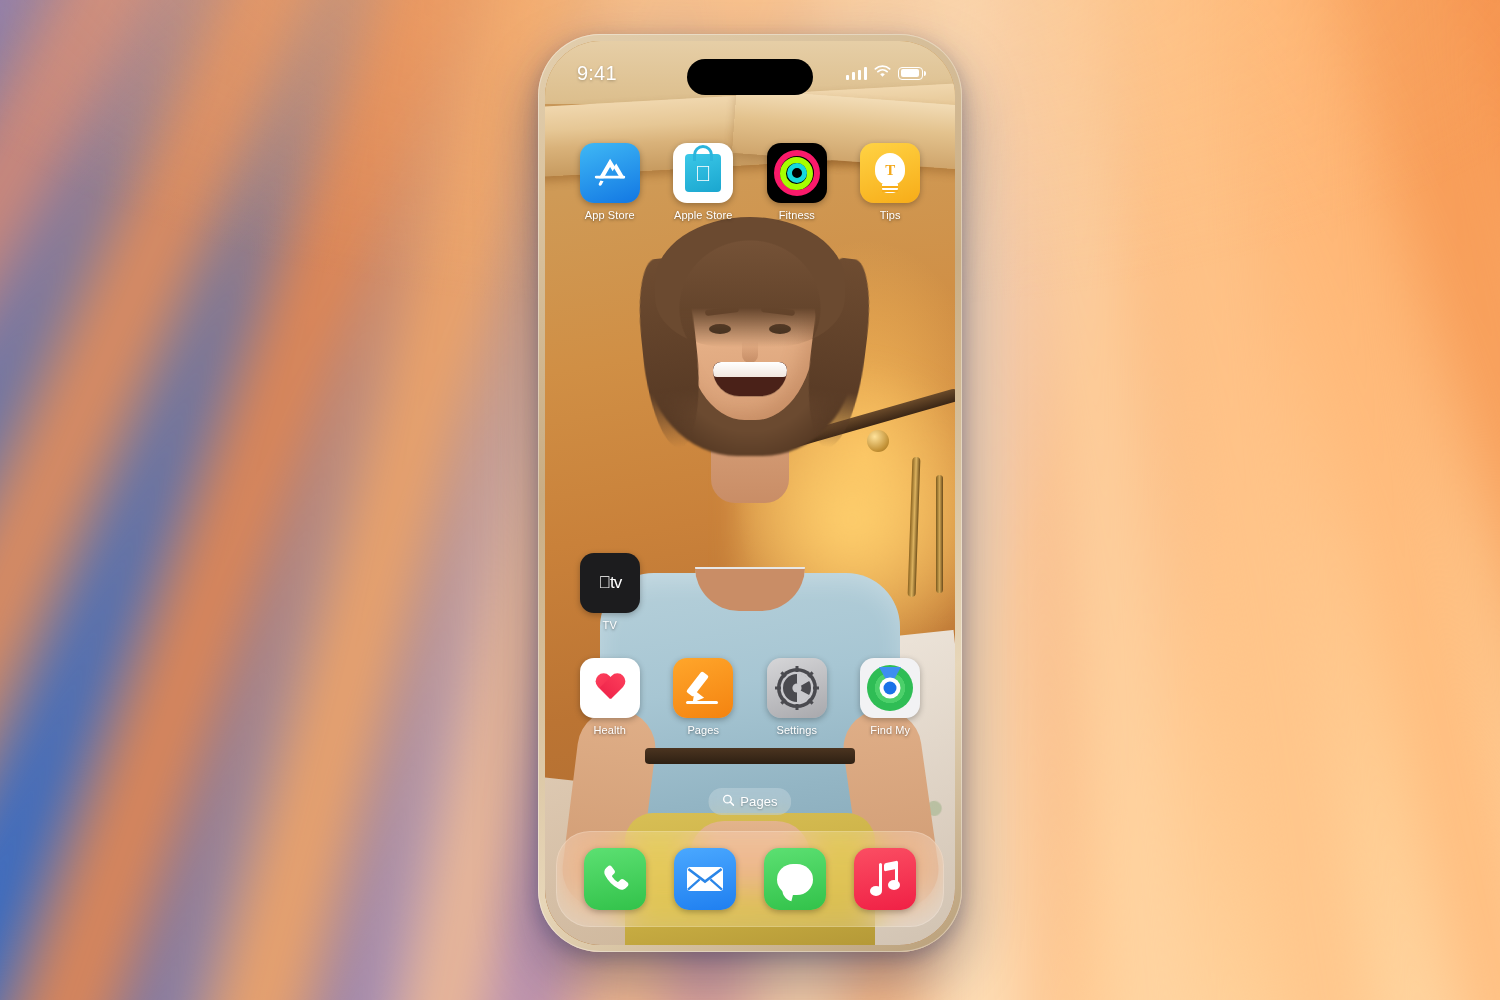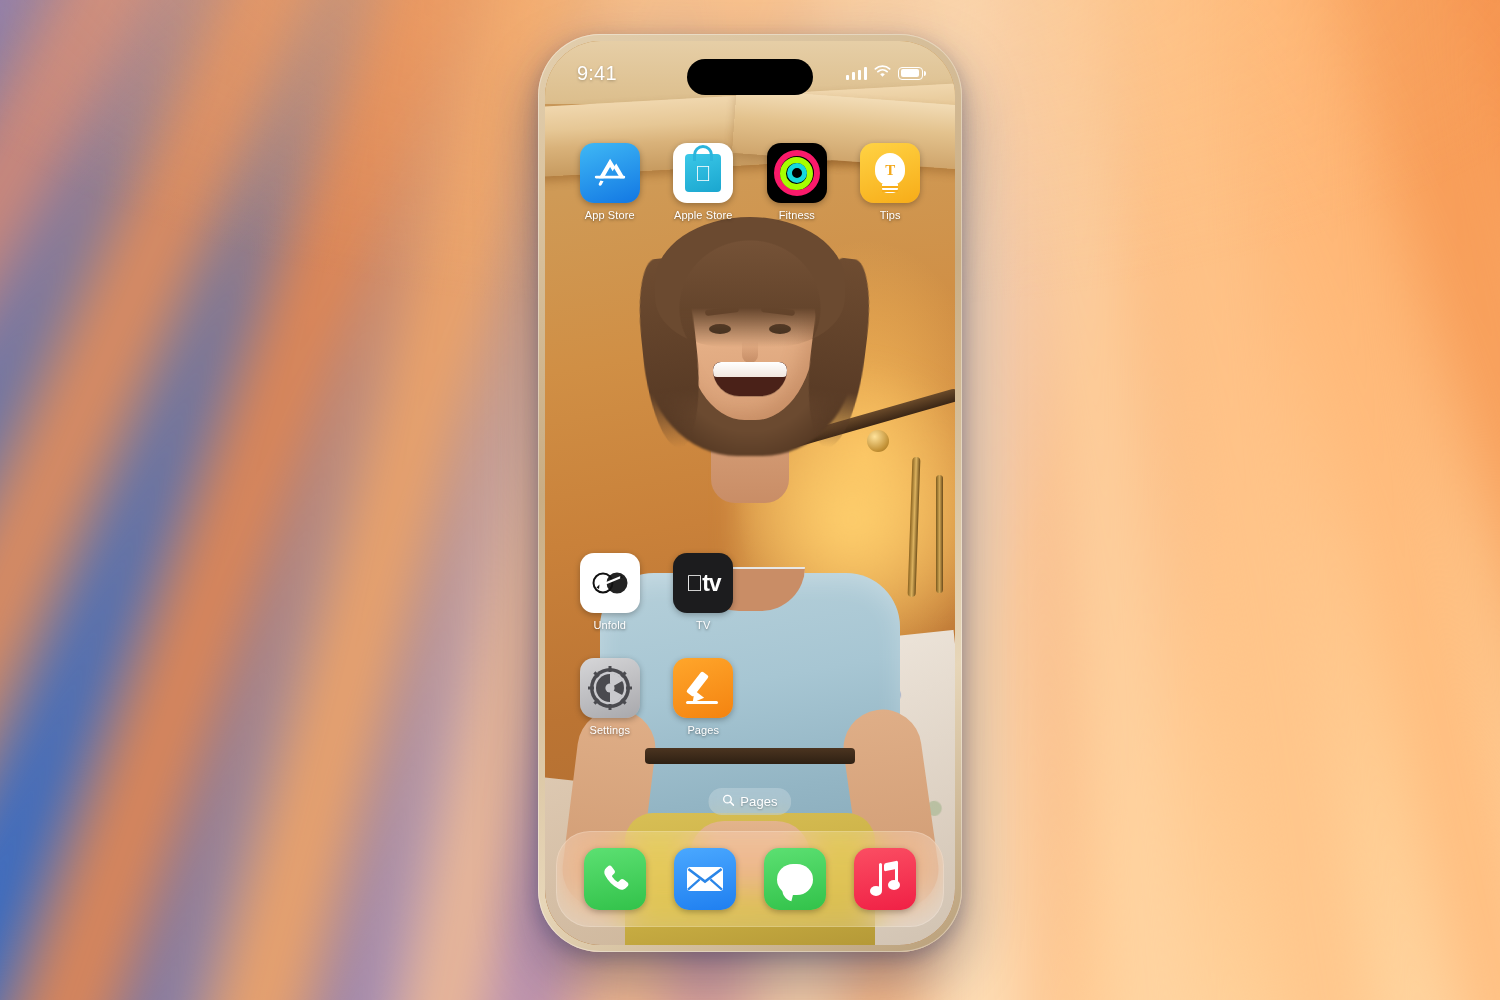--- a/index.html
+++ b/index.html
@@ -306,21 +306,21 @@
   .owl .pup{ position:absolute; top:5px; width:8px; height:11px; border-radius:50%; background:#3b3b3b;}
   .owl .pup.l{ left:6px;} .owl .pup.r{ right:6px;}
   .owl .beak{ position:absolute; left:50%; top:21px; transform:translateX(-50%);
               width:14px; height:11px; background:#ffc200; border-radius:3px 3px 7px 7px;}
 
   
   .ic-unfold{ background:#fff; }
 
   
   .ic-tv{ background:#1c1c1e; color:#fff; }
-  .tvtxt{ font-size:23px; font-weight:700; letter-spacing:-1px; display:flex; align-items:center;}
+  .tvtxt{ font-size:17px; font-weight:400; letter-spacing:-1px; display:flex; align-items:center;}
 
   
   .ic-health{ background:#fff; }
   .heart{ width:30px; height:28px; position:relative; }
   .heart::before, .heart::after{
     content:""; position:absolute; top:0; width:16px; height:25px;
     background:linear-gradient(180deg,#fc3d5a,#f0274c); border-radius:16px 16px 0 0;
   }
   .heart::before{ left:15px; transform:rotate(-45deg); transform-origin:0 100%;}
   .heart::after{ left:0; transform:rotate(45deg); transform-origin:100% 100%;}
@@ -546,42 +546,47 @@
               <div class="base"></div>
             </div>
         </div>
         <div class="lbl">Tips</div>
       </div>
     </div>
 
     <div class="grid-row" id="row2">
 
 
-      <div class="app">
-        <div class="ic ic-unfold">
-          <svg width="40" height="32" viewBox="0 0 40 32">
-            <circle cx="13" cy="16" r="9.5" fill="none" stroke="#111" stroke-width="2"></circle>
-            <circle cx="27" cy="16" r="9.5" fill="#111" stroke="#111" stroke-width="2" opacity=".92"></circle>
-            <path d="M7 20 L31 10" stroke="#fff" stroke-width="2.4" fill="none"></path>
-            <path d="M9 22 L6.5 20.5 L9.5 17.5Z" fill="#111"></path>
-            <path d="M30 12 L33 10.5 L30.5 7.6Z" fill="#111"></path>
-          </svg>
-        </div>
-        <div class="lbl">Unfold</div>
-      </div>
 
       <div class="app">
         <div class="ic ic-tv">
           <span class="tvtxt">tv</span>
         </div>
         <div class="lbl">TV</div>
       </div>
     </div>
 
     <div class="grid-row" id="row3">
+      <div class="app">
+        <div class="ic ic-health">
+            <div class="heart"></div>
+          </div>
+        <div class="lbl">Health</div>
+      </div>
+
+      <div class="app">
+        <div class="ic ic-pages">
+          <div class="pen">
+              <div class="body"></div>
+              <div class="tip"></div>
+              <div class="line"></div>
+            </div>
+        </div>
+        <div class="lbl">Pages</div>
+      </div>
 
       <div class="app">
         <div class="ic ic-settings">
           <svg width="48" height="48" viewBox="0 0 48 48">
             <g fill="#4a4a4f">
               <circle cx="24" cy="24" r="20" fill="#4a4a4f"></circle>
               <circle cx="24" cy="24" r="16.5" fill="#c9c9cd"></circle>
               <circle cx="24" cy="24" r="14" fill="#4a4a4f"></circle>
               <circle cx="24" cy="24" r="4.6" fill="#c9c9cd"></circle>
               <path d="M24 9.5 a14.5 14.5 0 0 1 12.6 7.3 l-10 5.8 A4.6 4.6 0 0 0 24 19.4z" fill="#c9c9cd"></path>
@@ -599,30 +604,28 @@
                 <line x1="8.4" y1="39.6" x2="12.6" y2="35.4"></line>
                 <line x1="35.4" y1="12.6" x2="39.6" y2="8.4"></line>
               </g>
             </g>
           </svg>
         </div>
         <div class="lbl">Settings</div>
       </div>
 
       <div class="app">
-        <div class="ic ic-pages">
-          <div class="pen">
-              <div class="body"></div>
-              <div class="tip"></div>
-              <div class="line"></div>
+        <div class="ic ic-findmy">
+          <div class="fm">
+              <div class="tri"></div>
+              <div class="ctr"></div>
             </div>
         </div>
-        <div class="lbl">Pages</div>
-      </div>
-
+        <div class="lbl">Find My</div>
+      </div>
     </div>
 
     <div id="search">
       <span>
         <svg viewBox="0 0 14 14">
             <circle cx="6" cy="6" r="4.4" fill="none" stroke="#fff" stroke-width="1.6"></circle>
             <line x1="9.3" y1="9.3" x2="13" y2="13" stroke="#fff" stroke-width="1.8" stroke-linecap="round"></line>
           </svg>
       </span>
       <span>Pages</span>

